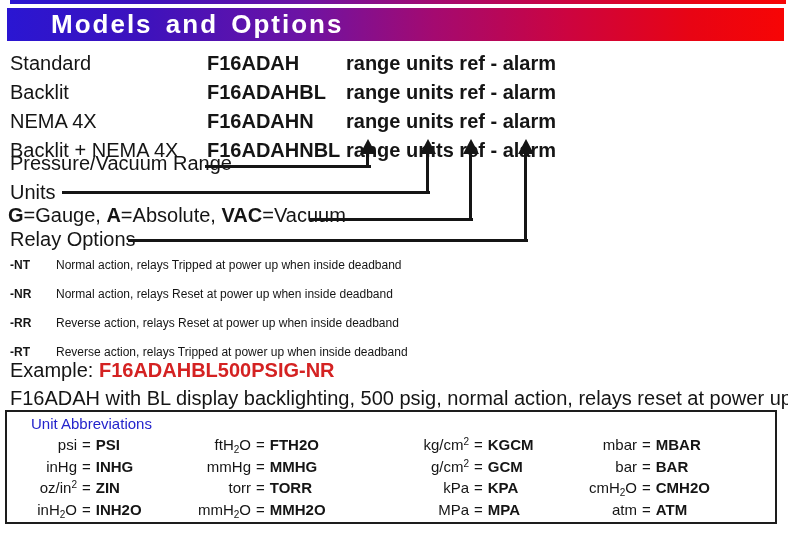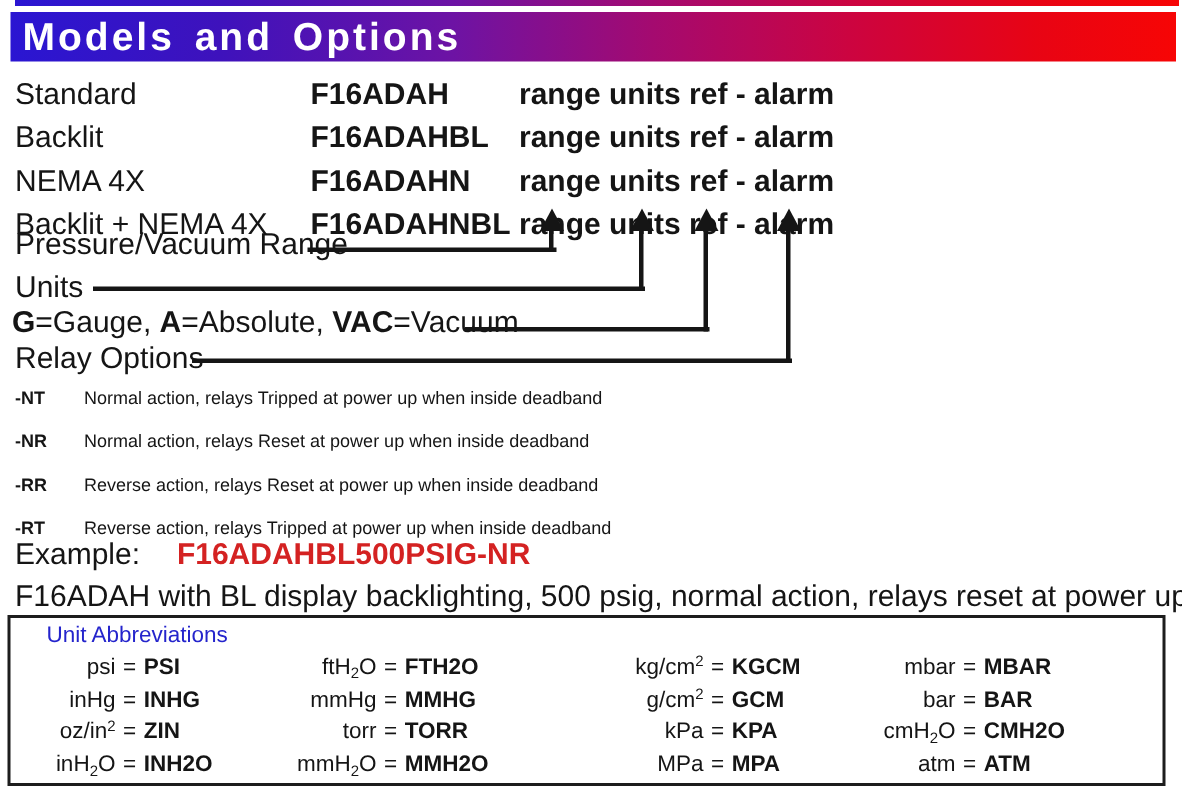--- a/index.html
+++ b/index.html
@@ -14,21 +14,21 @@
     background:linear-gradient(90deg,#2a16d2 0%,#3e12bc 18%,#6d13a4 38%,#a40a70 55%,#cc0440 72%,#e80414 88%,#f70505 100%);
   }
   
   .banner{
     position:absolute;left:7px;top:8px;width:777px;height:33px;
     background:linear-gradient(90deg,#2a16d2 0%,#3e12bc 18%,#6d13a4 38%,#a40a70 55%,#cc0440 72%,#e80414 88%,#f70505 100%);
     display:flex;align-items:center;
   }
   .banner .title{
     color:#ffffff;font-weight:bold;font-size:26px;letter-spacing:2px;word-spacing:4px;
-    padding-left:8px;line-height:33px;white-space:nowrap;
+    padding-left:8px;line-height:33px;white-space:nowrap;margin-left:36px;
   }
   
   .models{position:absolute;left:10px;top:49px;width:770px;font-size:20px;line-height:29px;white-space:nowrap;}
   .mrow{display:flex;}
   .mc1{width:197px;}
   .mc2{width:139px;font-weight:bold;}
   .mc3{font-weight:bold;}
   
   .diagram{position:absolute;left:0;top:138px;width:788px;height:113px;font-size:20px;}
   .dlabel{position:absolute;line-height:24px;white-space:nowrap;}
@@ -38,21 +38,21 @@
     position:absolute;width:0;height:0;
     border-left:8px solid transparent;border-right:8px solid transparent;
     border-bottom:15px solid #151515;
   }
   
   .relays{position:absolute;left:10px;top:251px;font-size:12px;line-height:29px;white-space:nowrap;}
   .rrow{display:flex;}
   .rcode{width:46px;font-weight:bold;}
   
   .example{position:absolute;left:10px;top:356px;font-size:20px;line-height:28px;white-space:nowrap;}
-  .example .red{color:#d42222;font-weight:bold;margin-left:19px;}
+  .example .red{color:#d42222;font-weight:bold;}
   .exdesc{position:absolute;left:10px;top:385px;font-size:20px;line-height:26px;white-space:nowrap;}
   
   .ubox{
     position:absolute;left:5px;top:410px;width:768px;height:110px;
     border:2px solid #1d1d1d;background:#fff;font-size:15px;
   }
   .utitle{position:absolute;left:24px;top:3px;color:#2424cc;font-size:15px;}
   .ucol{position:absolute;top:22px;line-height:21.5px;white-space:nowrap;}
   .ucol.c1{left:0;margin-left:24px;}  .ucol.c1 .ul{width:46px;}
   .ucol.c2{left:176px;} .ucol.c2 .ul{width:68px;}

